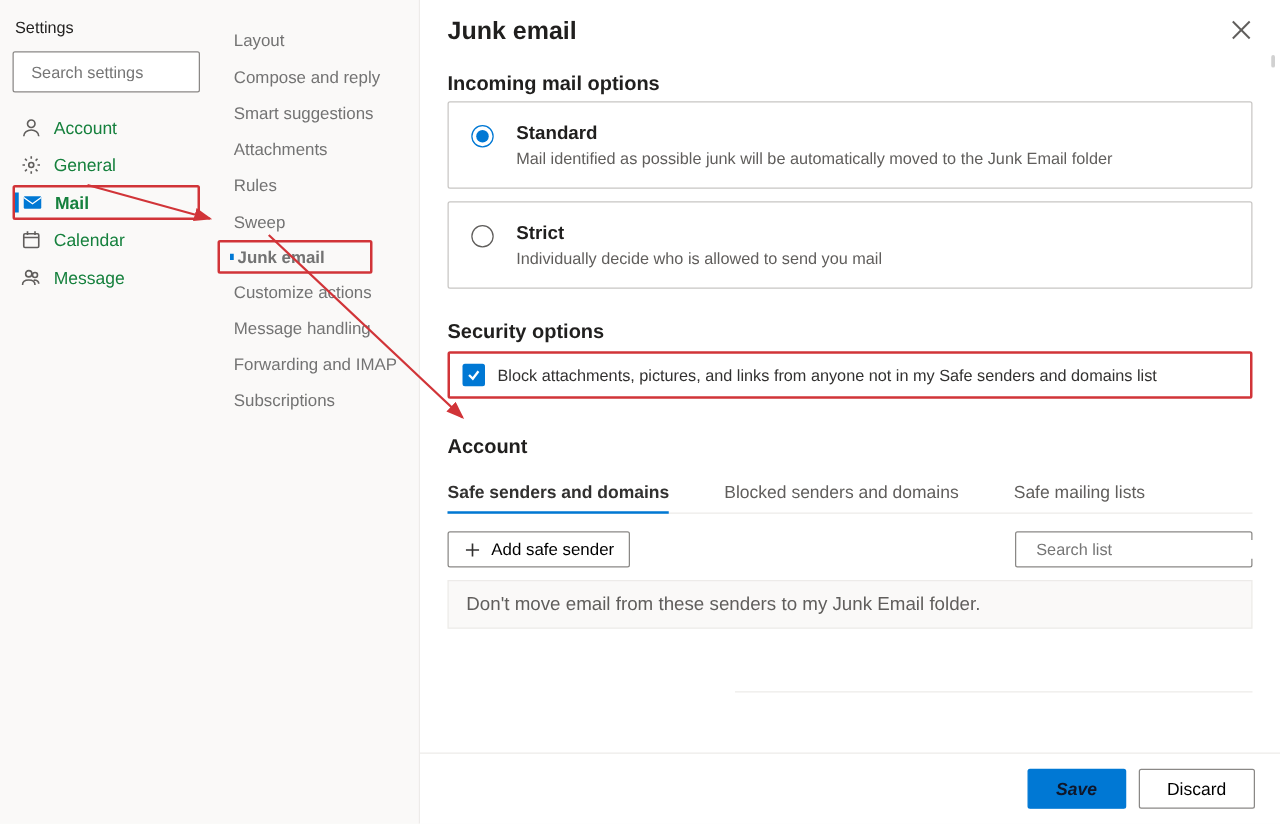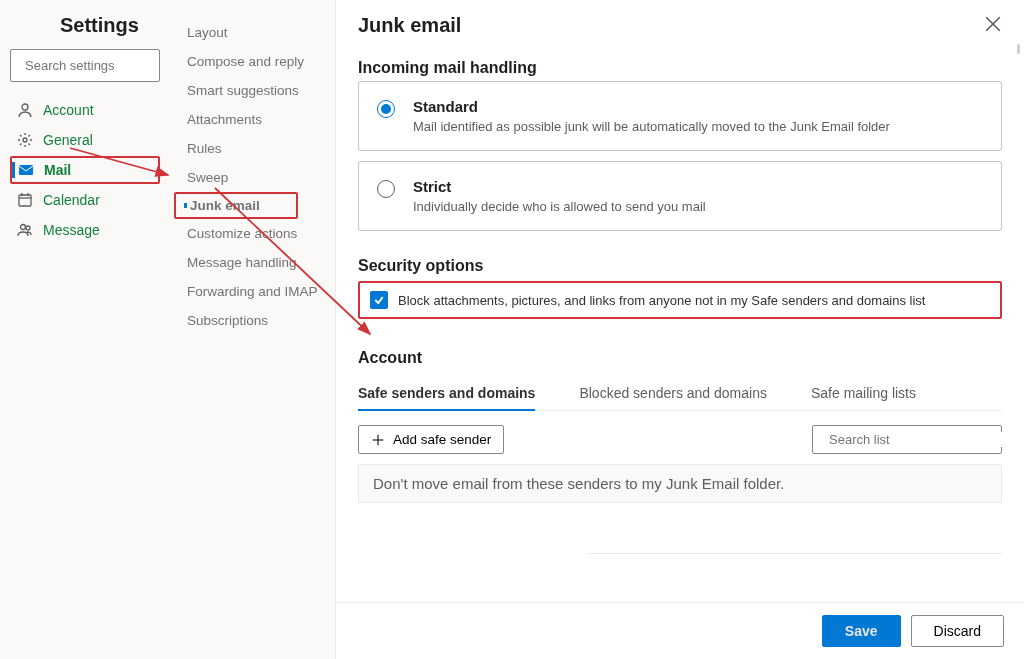--- a/index.html
+++ b/index.html
@@ -2,21 +2,21 @@
 <html><head>
 <meta charset="utf-8">
 <style>
   * { box-sizing: border-box; margin: 0; padding: 0; font-family: "Segoe UI", -apple-system, sans-serif; }
   body { width: 1024px; height: 659px; background: #faf9f8; overflow: hidden; position: relative; }
 
   .app { display: flex; width: 100%; height: 100%; }
 
   
   .sidebar-left { width: 170px; background: #faf9f8; padding: 14px 10px; }
-  .sidebar-title { font-size: 20px; font-weight: 700; color: #201f1e; margin-bottom: 12px; padding-left: 2px; margin-left: 48px; }
+  .sidebar-title { font-size: 13px; font-weight: 400; color: #201f1e; margin-bottom: 12px; padding-left: 2px; }
   .search-box { display: flex; align-items: center; border: 1px solid #8a8886; border-radius: 2px; padding: 8px 8px; background: #fff; margin-bottom: 14px; }
   .search-box svg { width: 14px; height: 14px; margin-right: 6px; color: #605e5c; }
   .search-box input { border: none; outline: none; font-size: 13px; flex: 1; background: transparent; color: #605e5c; }
   .nav-item { display: flex; align-items: center; padding: 6px 4px; font-size: 14px; color: #15803d; cursor: pointer; margin-bottom: 2px; border-left: 3px solid transparent; }
   .nav-item svg { width: 16px; height: 16px; margin-right: 10px; color: #605e5c; flex-shrink: 0; }
   .nav-item.active { font-weight: 600; }
   .nav-item.active svg { color: #0078d4; }
   .nav-item.highlighted { border: 2px solid #d13438; border-radius: 2px; padding: 4px 6px; }
 
   
@@ -61,21 +61,21 @@
   .search-list svg { width: 13px; height: 13px; margin-right: 6px; }
   .search-list input { border: none; outline: none; font-size: 13px; flex: 1; }
 
   .senders-msg { background: #faf9f8; border: 1px solid #edebe9; padding: 10px 14px; font-size: 15px; color: #605e5c; margin-top: 10px; }
 
   .divider-line { border-top: 1px solid #edebe9; margin-top: 50px; margin-left: 230px; }
 
   
   .footer { border-top: 1px solid #edebe9; padding: 12px 20px; display: flex; justify-content: flex-end; gap: 10px; background: #fff; }
   .btn { padding: 7px 22px; font-size: 14px; border-radius: 2px; cursor: pointer; border: 1px solid #8a8886; background: #fff; }
-  .btn.primary { background: #0078d4; border-color: #0078d4; color: #e5e5e5; font-weight: 600; }
+  .btn.primary { background: #0078d4; border-color: #0078d4; color: #0f172a; font-weight: 600; font-style: italic; }
 
   
   .annotation-svg { position: absolute; top: 0; left: 0; pointer-events: none; }
 
   
   .scroll-indicator { position: absolute; right: 4px; top: 44px; width: 3px; height: 10px; background: #d1d1d1; border-radius: 2px; }
 </style>
 </head>
 <body>
 
@@ -151,21 +151,21 @@
       <div class="main-title">Junk email</div>
       <div class="close-x">
         <svg width="18" height="18" viewBox="0 0 16 16" stroke="#605e5c" stroke-width="1.4">
             <line x1="2" y1="2" x2="14" y2="14"></line>
             <line x1="14" y1="2" x2="2" y2="14"></line>
           </svg>
       </div>
     </div>
 
     <div class="main-body">
-      <div class="section-title">Incoming mail handling</div>
+      <div class="section-title">Incoming mail options</div>
 
       <div class="radio-card selected">
         <div class="radio"></div>
         <div>
           <div class="opt-title">Standard</div>
           <div class="opt-desc">Mail identified as possible junk will be automatically moved to the Junk Email folder</div>
         </div>
       </div>
 
       <div class="radio-card">

